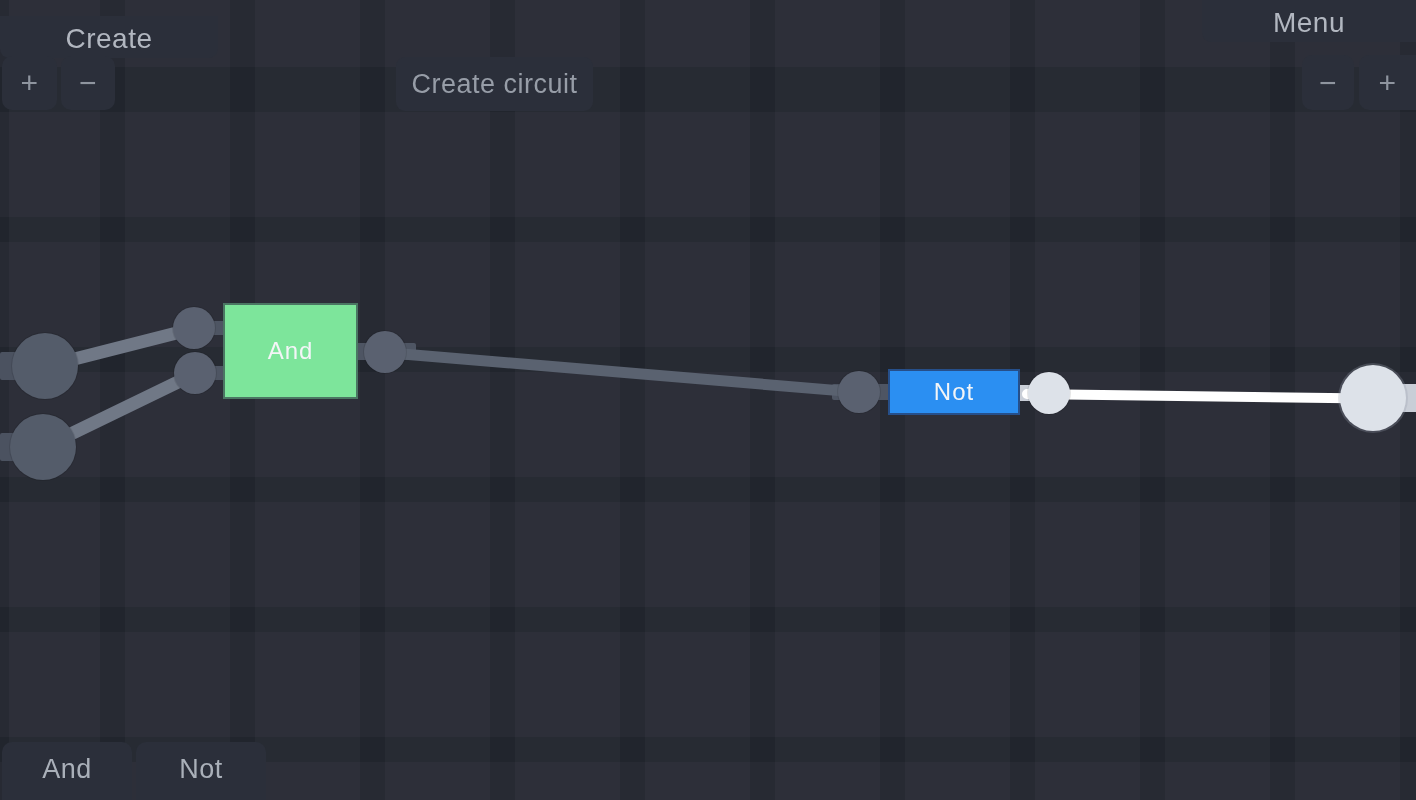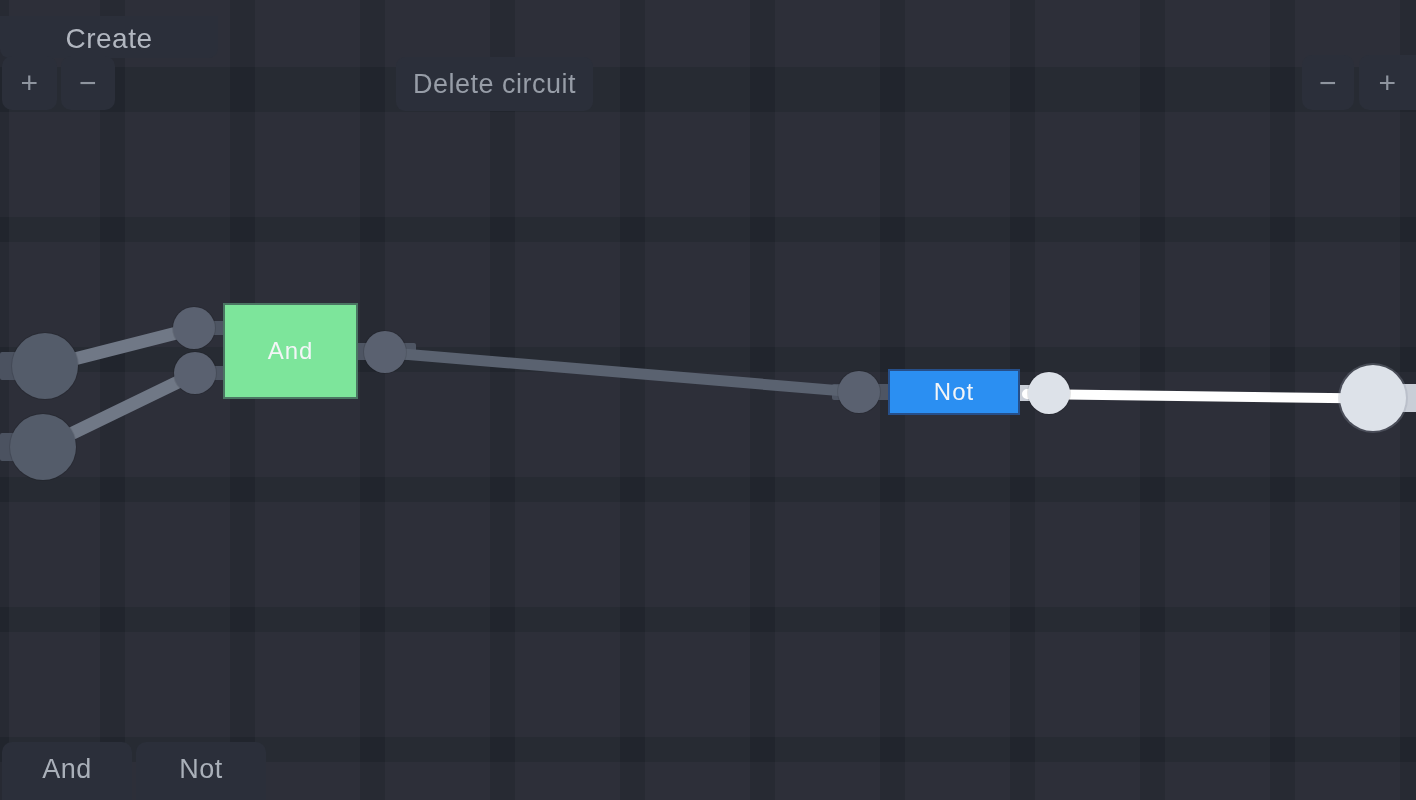--- a/index.html
+++ b/index.html
@@ -91,24 +91,25 @@
 
   .gate-and { left:223px; top:303px; width:135px; height:96px; }
   .gate-not { left:888px; top:369px; width:132px; height:46px; }
 </style>
 </head>
 <body>
 
 <div class="app">
 
   <button class="ui-btn btn-create">Create</button>
+  <button class="ui-btn btn-menu">Menu</button>
 
   <button class="ui-btn sq-btn btn-zoomin-left">+</button>
   <button class="ui-btn sq-btn btn-zoomout-left">−</button>
-  <button class="ui-btn mid-btn btn-delete">Delete circuit</button>
+  <button class="ui-btn mid-btn btn-delete">Create circuit</button>
   <button class="ui-btn sq-btn btn-zoomout-right">−</button>
   <button class="ui-btn sq-btn btn-zoomin-right">+</button>
 
   <div class="stub stub-in1" style="background-color: rgb(75, 82, 96);"></div>
   <div class="stub stub-in2" style="background-color: rgb(75, 82, 96);"></div>
   <div class="stub stub-and-a" style="background-color: rgb(78, 85, 99);"></div>
   <div class="stub stub-and-b" style="background-color: rgb(78, 85, 99);"></div>
   <div class="stub stub-and-o" style="background-color: rgb(78, 85, 99);"></div>
   <div class="stub stub-not-i" style="background-color: rgb(78, 85, 99);"></div>
   <div class="stub stub-not-o" style="background-color: rgb(201, 206, 215);"></div>

